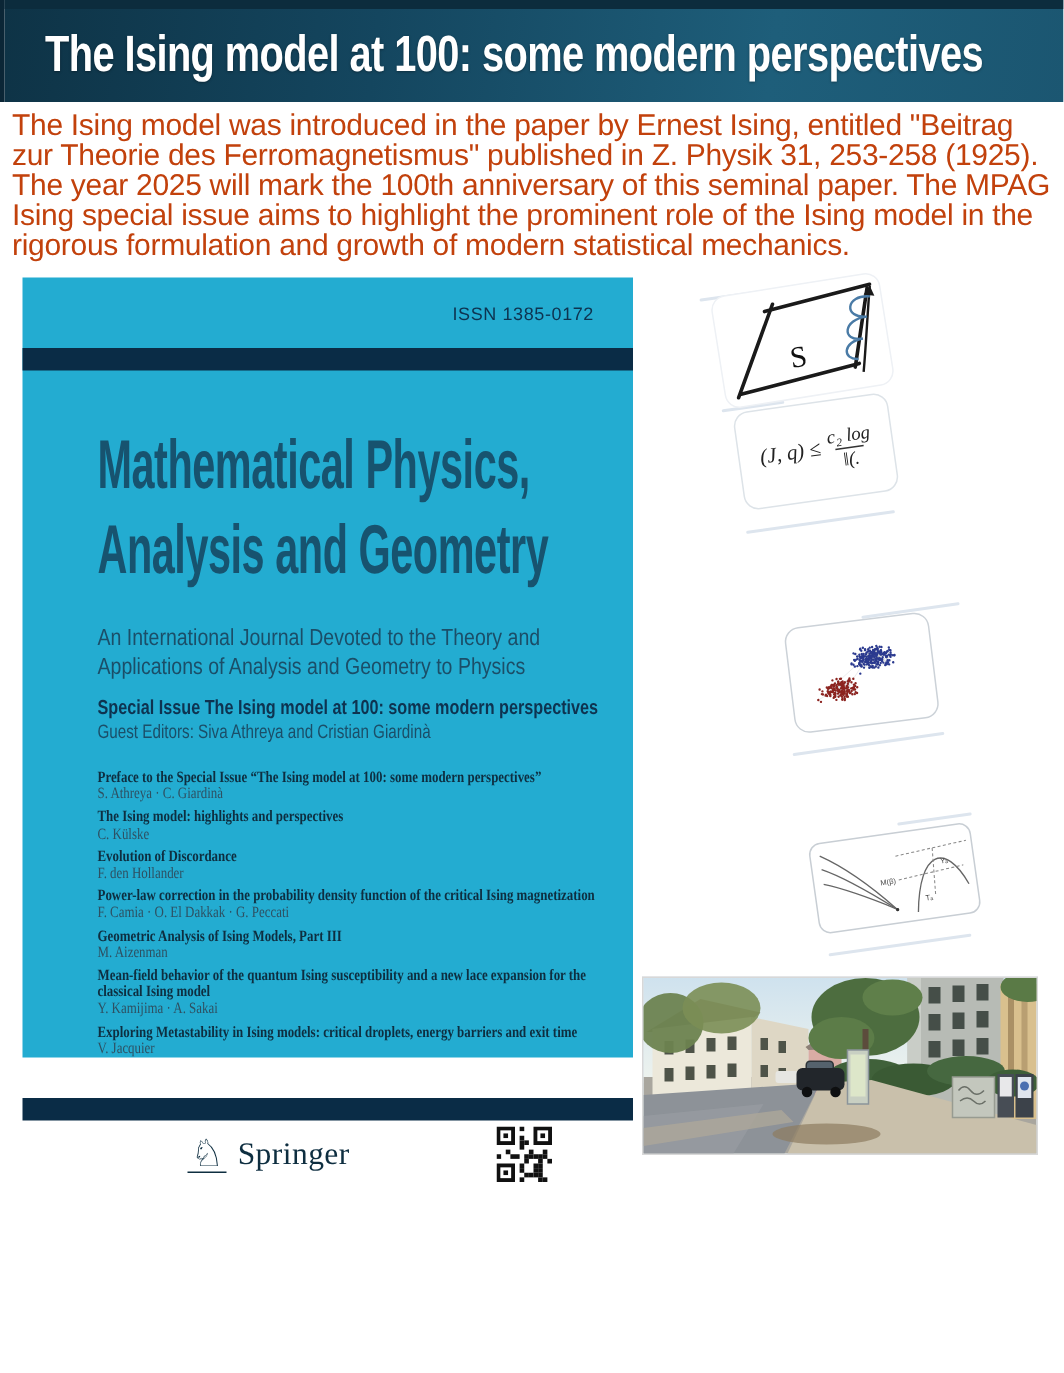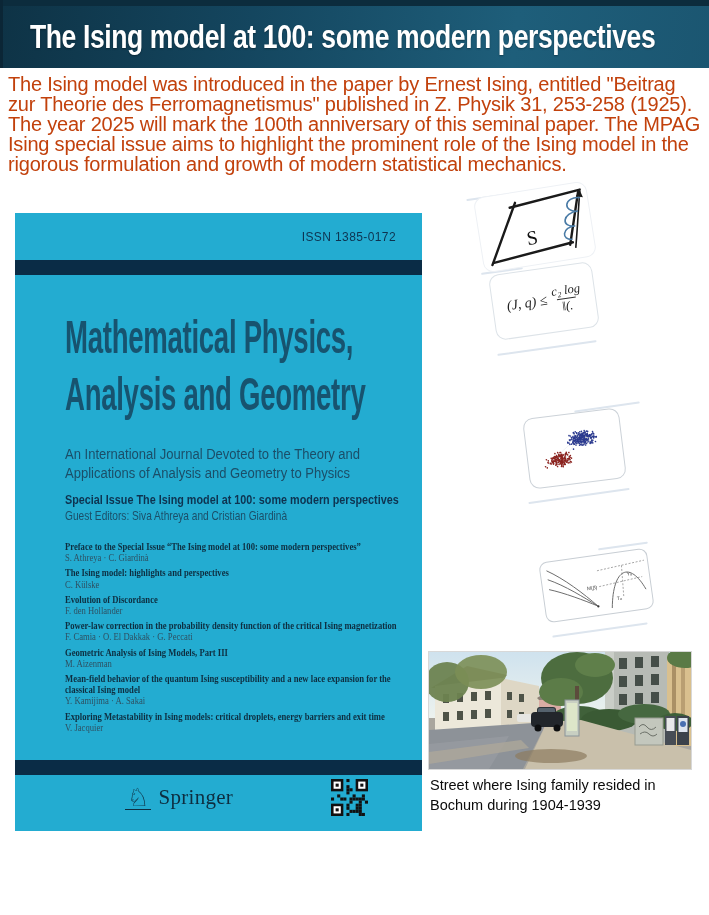--- a/index.html
+++ b/index.html
@@ -14,21 +14,21 @@
   .banner:before{content:"";position:absolute;left:0;top:0;right:0;height:6px;background:#0c2c3d;}
   .banner-title{position:absolute;left:27px;top:17px;color:#ffffff;font-weight:bold;
     font-size:34px;white-space:nowrap;transform:scaleX(0.78);transform-origin:left center;
     letter-spacing:-0.5px;text-shadow:0 1px 2px rgba(0,0,0,.35);}
 
   
   .intro{left:8px;top:74px;width:697px;font-size:20px;line-height:20px;color:#c2410c;
     letter-spacing:-0.2px;}
 
   
-  .cover{left:15px;top:185px;width:407px;height:618px;background:#23acd1;margin-top:28px;}
+  .cover{left:15px;top:185px;width:407px;height:520px;background:#23acd1;}
   .issn{right:26px;top:17px;font-size:12px;color:#0e3350;letter-spacing:.4px;}
   .cover-bar{left:0;width:407px;height:15px;background:#0a2c46;}
   .bar-top{top:47px;} .bar-bottom{top:547px;}
   .cover-title{left:50px;top:96px;color:#17536f;font-weight:bold;font-size:46px;line-height:57px;
     white-space:nowrap;transform:scaleX(0.60);transform-origin:left top;letter-spacing:-0.5px;}
   .cover-sub{left:50px;top:231px;width:380px;color:#1b4e68;font-size:15.5px;line-height:19px;
     transform:scaleX(0.84);transform-origin:left top;}
   .cover-special{left:50px;top:279px;color:#0e3350;font-weight:bold;font-size:13.5px;
     white-space:nowrap;transform:scaleX(0.80);transform-origin:left top;}
   .cover-editors{left:50px;top:295px;color:#1b4e68;font-size:13px;white-space:nowrap;
@@ -845,15 +845,14 @@
       <rect x="206" y="66" width="28" height="27" fill="#c3c7bd" stroke="#979b91" stroke-width="1"></rect>
       <path d="M210,75 q4,-5 8,0 t9,0 M211,82 q5,-4 9,0 t8,0" stroke="#6b7068" stroke-width="1" fill="none"></path>
       <rect x="236" y="64" width="11" height="29" fill="#474d55"></rect>
       <rect x="237.5" y="66" width="8" height="13" fill="#e8e8ea"></rect>
       <rect x="248" y="64" width="12" height="29" fill="#3c424a"></rect>
       <rect x="249.5" y="66" width="9" height="14" fill="#dfe5ee"></rect>
       <circle cx="254" cy="72" r="3" fill="#4a6fb0"></circle>
     </svg>
   </div>
 
-  <div class="abs caption">Street where Ising family resided in Bochum during 1904-1939</div>
 
 </div>
 
 </body></html>

